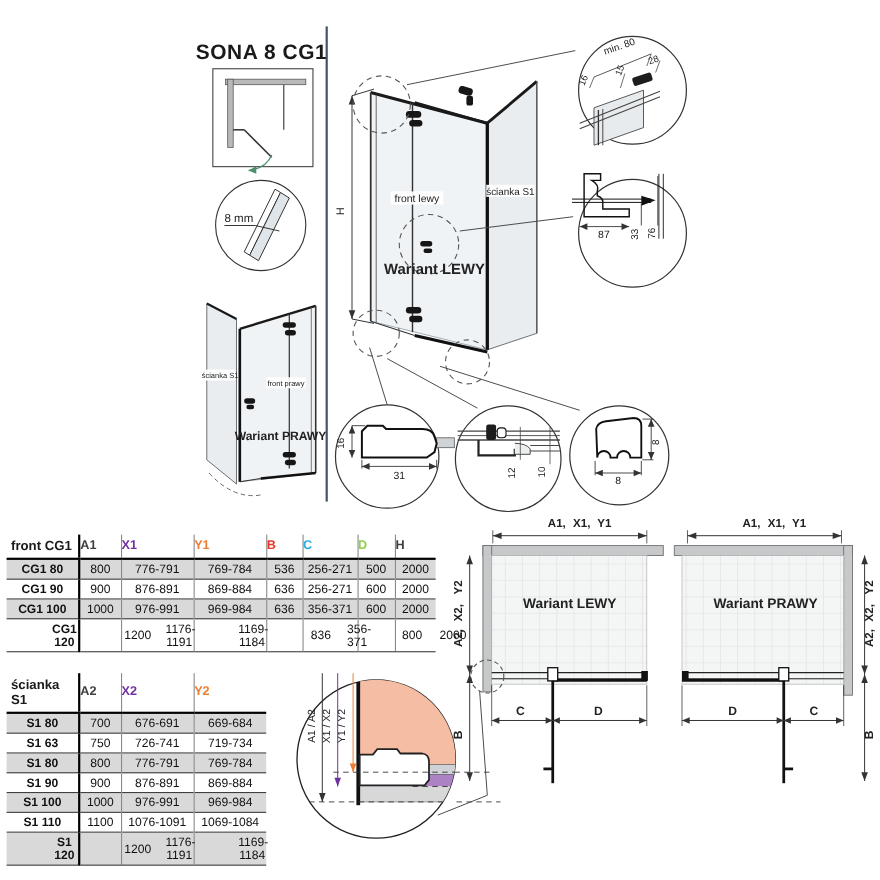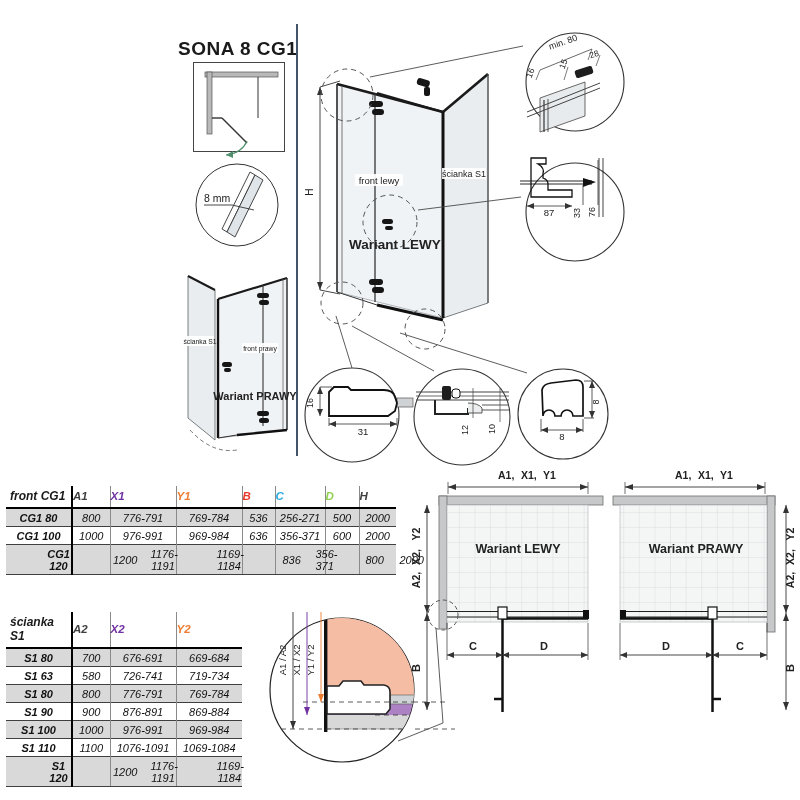--- a/index.html
+++ b/index.html
@@ -4,21 +4,21 @@
 <style>
   html,body{margin:0;padding:0;background:#fff;}
   .canvas{position:relative;width:800px;height:800px;background:#fff;overflow:hidden;
           font-family:"Liberation Sans",sans-serif;color:#1a1a1a;}
   .abs{position:absolute;}
   .title{font-size:19px;font-weight:bold;letter-spacing:.5px;}
   svg{position:absolute;overflow:visible;}
   svg text{font-family:"Liberation Sans",sans-serif;fill:#222;}
   .divider{position:absolute;width:2px;background:#44546A;}
   
-  table.spec{position:absolute;border-collapse:collapse;table-layout:fixed;font-size:11px;font-style:italic;}
+  table.spec{position:absolute;border-collapse:collapse;table-layout:fixed;font-size:11px;}
   table.spec th{font-weight:bold;font-size:11.5px;padding:3px 0 4px;background:#fff;
                 border-bottom:2px solid #000;text-align:left;}
   table.spec th.rowhead{text-align:left;padding-left:4px;font-size:12px;}
   table.spec td{text-align:center;padding:2.5px 0;border-top:1px solid #3f3f3f;color:#111;}
   table.spec tr:last-child td{border-bottom:1px solid #3f3f3f;padding-left:40px;}
   table.spec td,table.spec th{border-left:1px solid #8a8a8a;}
   table.spec td:first-child,table.spec th:first-child{border-left:none;}
   table.spec td:nth-child(2),table.spec th:nth-child(2){border-left:2px solid #000;}
   table.spec tbody tr:nth-child(odd) td{background:#D9D9D9;}
   table.spec td.rl{font-weight:bold;}
@@ -265,20 +265,30 @@
           <td class="rl">CG1 80</td>
           <td>800</td>
           <td>776-791</td>
           <td>769-784</td>
           <td>536</td>
           <td>256-271</td>
           <td>500</td>
           <td>2000</td>
         </tr>
       <tr>
+          <td class="rl">CG1 90</td>
+          <td>900</td>
+          <td>876-891</td>
+          <td>869-884</td>
+          <td>636</td>
+          <td>256-271</td>
+          <td>600</td>
+          <td>2000</td>
+        </tr>
+      <tr>
           <td class="rl">CG1 100</td>
           <td>1000</td>
           <td>976-991</td>
           <td>969-984</td>
           <td>636</td>
           <td>356-371</td>
           <td>600</td>
           <td>2000</td>
         </tr>
       <tr>
@@ -311,21 +321,21 @@
       </thead>
     <tbody>
       <tr>
           <td class="rl">S1 80</td>
           <td>700</td>
           <td>676-691</td>
           <td>669-684</td>
         </tr>
       <tr>
           <td class="rl">S1 63</td>
-          <td>580</td>
+          <td>750</td>
           <td>726-741</td>
           <td>719-734</td>
         </tr>
       <tr>
           <td class="rl">S1 80</td>
           <td>800</td>
           <td>776-791</td>
           <td>769-784</td>
         </tr>
       <tr>

